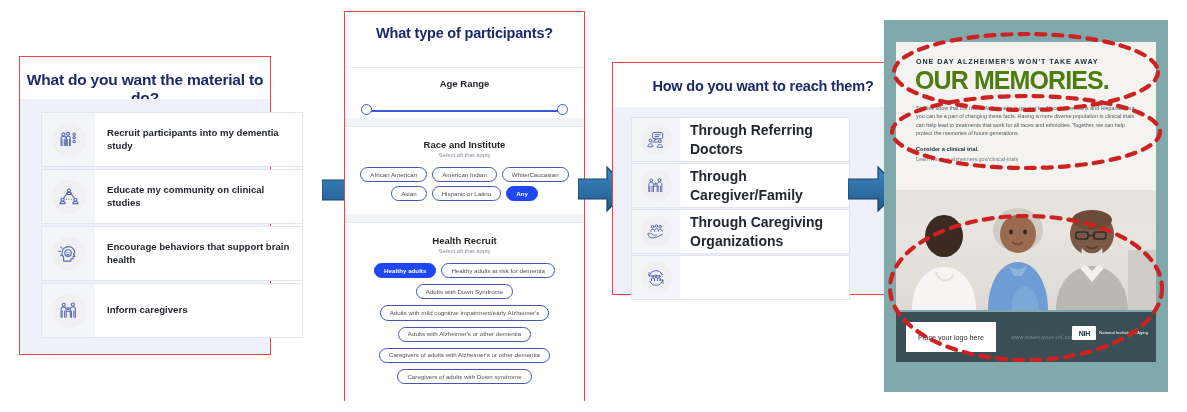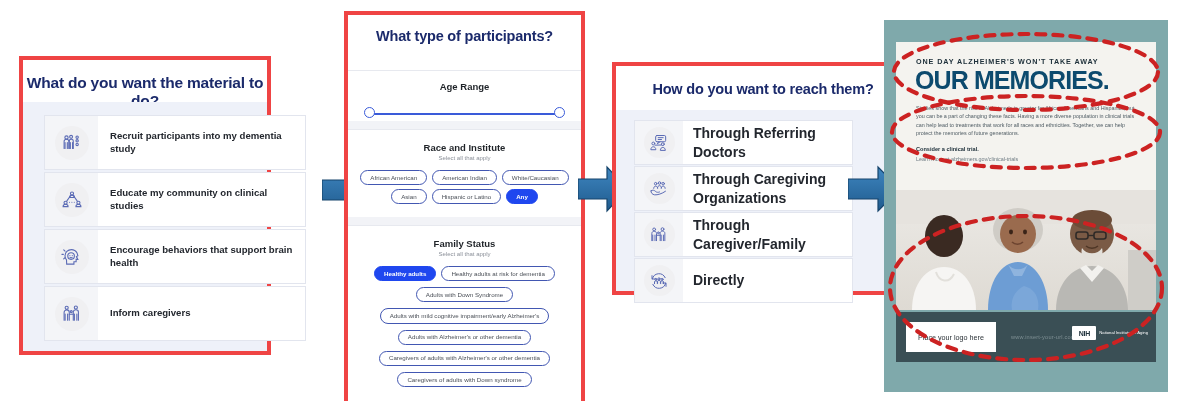--- a/index.html
+++ b/index.html
@@ -3,21 +3,21 @@
 <meta charset="utf-8">
 <style>
   html,body{margin:0;padding:0;background:#ffffff;}
   body{width:1187px;height:412px;position:relative;overflow:hidden;
        font-family:"Liberation Sans","DejaVu Sans",sans-serif;
        -webkit-font-smoothing:antialiased;}
 
   .stage{position:absolute;left:0;top:0;width:1187px;height:412px;}
 
   
-  .panel{position:absolute;background:#ffffff;border:4px solid #ef4444;box-sizing:border-box;}
+  .panel{position:absolute;background:#ffffff;border:1px solid #ef4444;box-sizing:border-box;}
 
   
   .q-title{color:#1b2a6b;font-weight:bold;text-align:center;}
   .choice-wrap{position:absolute;left:0;right:0;background:#eef1f9;}
   .choice-list{position:absolute;}
   .choice{position:relative;background:#ffffff;border:1px solid #e2e5ee;
           box-sizing:border-box;display:flex;align-items:center;}
   .choice .ico-cell{flex:0 0 auto;background:#f4f5f8;height:100%;
           display:flex;align-items:center;justify-content:center;}
   .choice .ico-circle{border-radius:50%;background:#f0f0f2;
@@ -86,21 +86,21 @@
   
   .arrow{position:absolute;}
   .arrow svg{display:block;width:100%;height:100%;}
 
   
   #panel4{position:absolute;left:884px;top:20px;width:284px;height:372px;background:#7fa9ab;}
   .poster-card{position:absolute;left:12px;top:22px;right:12px;height:148px;background:#f4f3ef;}
   .poster-eyebrow{position:absolute;left:20px;top:15px;right:14px;font-size:7.2px;
         font-weight:bold;letter-spacing:0.9px;color:#20323c;}
   .poster-head{position:absolute;left:19px;top:26px;right:12px;font-size:25px;
-        font-weight:bold;letter-spacing:-0.9px;color:#0c4a6e;line-height:1;}
+        font-weight:bold;letter-spacing:-0.9px;color:#4d7c0f;line-height:1;}
   .poster-body{position:absolute;left:20px;top:62px;right:16px;font-size:5.4px;
         color:#4e5b63;line-height:1.55;}
   .poster-cta{position:absolute;left:20px;top:104px;font-size:5.6px;font-weight:bold;color:#20323c;}
   .poster-link{position:absolute;left:20px;top:114px;font-size:5.4px;color:#6d7a82;}
 
   .poster-photo{position:absolute;left:12px;top:170px;right:12px;height:120px;overflow:hidden;background:#d8d4cd;}
   .poster-photo svg{display:block;width:100%;height:100%;}
 
   .poster-footer{position:absolute;left:12px;top:292px;right:12px;height:50px;background:#3a4f55;}
   .logo-box{position:absolute;left:10px;top:10px;width:90px;height:30px;background:#ffffff;
@@ -234,21 +234,21 @@
         <div class="chip">White/Caucasian</div>
         <div class="chip">Asian</div>
         <div class="chip">Hispanic or Latino</div>
         <div class="chip sel">Any</div>
       </div>
     </div>
 
     <div class="band" style="top:202px;"></div>
 
     <div class="sect" id="sect-health">
-      <div class="sect-h">Family Status</div>
+      <div class="sect-h">Health Recruit</div>
       <div class="sect-sub">Select all that apply</div>
       <div class="chips" id="health-chips">
         <div class="chip sel">Healthy adults</div>
         <div class="chip">Healthy adults at risk for dementia</div>
         <div class="chip" style="margin:2px auto 0;">Adults with Down Syndrome</div>
         <div class="chip" style="margin:2px auto 0;">Adults with mild cognitive impairment/early Alzheimer's</div>
         <div class="chip" style="margin:2px auto 0;">Adults with Alzheimer's or other dementia</div>
         <div class="chip" style="margin:2px auto 0;">Caregivers of adults with Alzheimer's or other dementia</div>
         <div class="chip" style="margin:2px auto 0;">Caregivers of adults with Down syndrome</div>
       </div>
@@ -287,67 +287,66 @@
               </svg>
             </div>
           </div>
           <div class="lbl">Through Referring Doctors</div>
         </div>
 
         <div class="choice">
           <div class="ico-cell">
             <div class="ico-circle">
               <svg width="20" height="20" viewBox="0 0 24 24" fill="none" stroke="#5b6bb5" stroke-width="1.2" stroke-linecap="round">
+                <circle cx="6.2" cy="5.3" r="1.7"></circle>
+                  <circle cx="16.2" cy="5" r="1.7"></circle>
+                <path d="M3.4 18.8V10c0-1.4 1.2-2.5 2.8-2.5S9 8.6 9 10v8.8"></path>
+                <path d="M13.4 18.8V9.8c0-1.4 1.2-2.5 2.8-2.5S19 8.4 19 9.8v9"></path>
+                <path d="M4.5 12.1v6.7M7.2 12.1v6.7M14.6 12.1v6.7M17.3 12.1v6.7"></path>
+                <path d="M9 12.3h4.4"></path>
+                  <circle cx="11.2" cy="9.4" r="1.1"></circle>
+              </svg>
+            </div>
+          </div>
+          <div class="lbl">Through Caregiver/Family</div>
+        </div>
+
+        <div class="choice">
+          <div class="ico-cell">
+            <div class="ico-circle">
+              <svg width="20" height="20" viewBox="0 0 24 24" fill="none" stroke="#5b6bb5" stroke-width="1.2" stroke-linecap="round">
                 <circle cx="8" cy="5.6" r="1.5"></circle>
                   <circle cx="12.6" cy="4.8" r="1.5"></circle>
                   <circle cx="17" cy="5.6" r="1.5"></circle>
                 <path d="M5.6 11.2c0-1.5 1.1-2.6 2.4-2.6s2.4 1.1 2.4 2.6"></path>
                 <path d="M10.2 10.6c0-1.5 1.1-2.6 2.4-2.6s2.4 1.1 2.4 2.6"></path>
                 <path d="M14.6 11.2c0-1.5 1.1-2.6 2.4-2.6s2.4 1.1 2.4 2.6"></path>
                 <path d="M2.4 14.1c2.1-1.4 4.2-.5 5.6.9 1.2 1.2 3.2 1.2 4.6.6"></path>
                 <path d="M2.4 14.1c-.4 2.4 1.6 4.6 4.4 4.9 3.4.3 8.6-1.2 13-4.3"></path>
               </svg>
             </div>
           </div>
           <div class="lbl">Through Caregiving Organizations</div>
-        </div>
-
-        <div class="choice">
-          <div class="ico-cell">
-            <div class="ico-circle">
-              <svg width="20" height="20" viewBox="0 0 24 24" fill="none" stroke="#5b6bb5" stroke-width="1.2" stroke-linecap="round">
-                <circle cx="6.2" cy="5.3" r="1.7"></circle>
-                  <circle cx="16.2" cy="5" r="1.7"></circle>
-                <path d="M3.4 18.8V10c0-1.4 1.2-2.5 2.8-2.5S9 8.6 9 10v8.8"></path>
-                <path d="M13.4 18.8V9.8c0-1.4 1.2-2.5 2.8-2.5S19 8.4 19 9.8v9"></path>
-                <path d="M4.5 12.1v6.7M7.2 12.1v6.7M14.6 12.1v6.7M17.3 12.1v6.7"></path>
-                <path d="M9 12.3h4.4"></path>
-                  <circle cx="11.2" cy="9.4" r="1.1"></circle>
-              </svg>
-            </div>
-          </div>
-          <div class="lbl">Through Caregiver/Family</div>
         </div>
 
         <div class="choice">
           <div class="ico-cell">
             <div class="ico-circle">
               <svg width="20" height="20" viewBox="0 0 24 24" fill="none" stroke="#5b6bb5" stroke-width="1.2" stroke-linecap="round">
                 <path d="M4 9.5A8.2 8.2 0 0 1 19.4 8M20 14.6A8.2 8.2 0 0 1 4.6 16"></path>
                 <path d="M3.6 5.6v4h4M20.4 18.4v-4h-4"></path>
                 <circle cx="8.3" cy="10" r="1.2"></circle>
                   <circle cx="12" cy="9.3" r="1.2"></circle>
                   <circle cx="15.7" cy="10" r="1.2"></circle>
                 <path d="M6.6 15.2v-2c0-.9.8-1.6 1.7-1.6s1.7.7 1.7 1.6v2"></path>
                 <path d="M10.3 14.6v-2c0-.9.8-1.6 1.7-1.6s1.7.7 1.7 1.6v2"></path>
                 <path d="M14 15.2v-2c0-.9.8-1.6 1.7-1.6s1.7.7 1.7 1.6v2"></path>
               </svg>
             </div>
           </div>
-          <div class="lbl">Directly</div>
         </div>
 
       </div>
     </div>
   </div>
 
   <div class="arrow" id="arrow3" style="left:848px;top:164px;width:52px;height:50px;">
     <svg viewBox="0 0 52 50" preserveAspectRatio="none">
       <defs>
           <linearGradient id="ag3" x1="0" y1="0" x2="0" y2="1">

